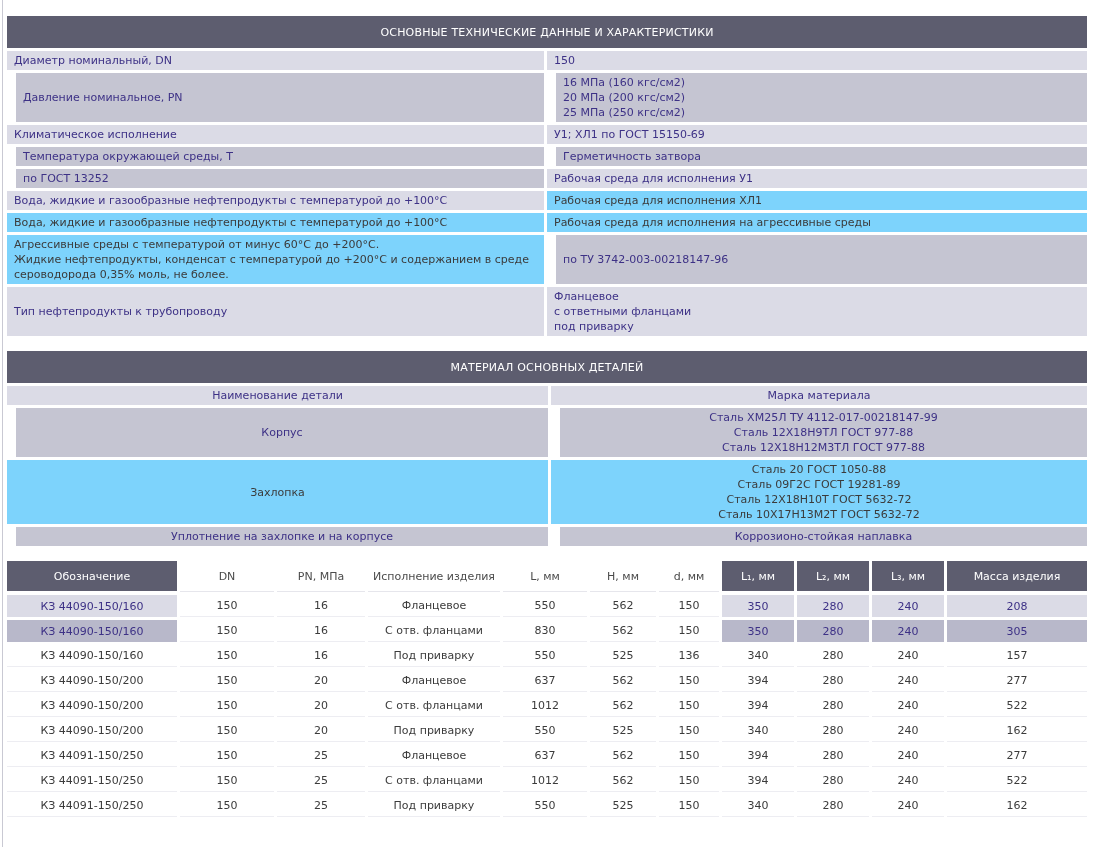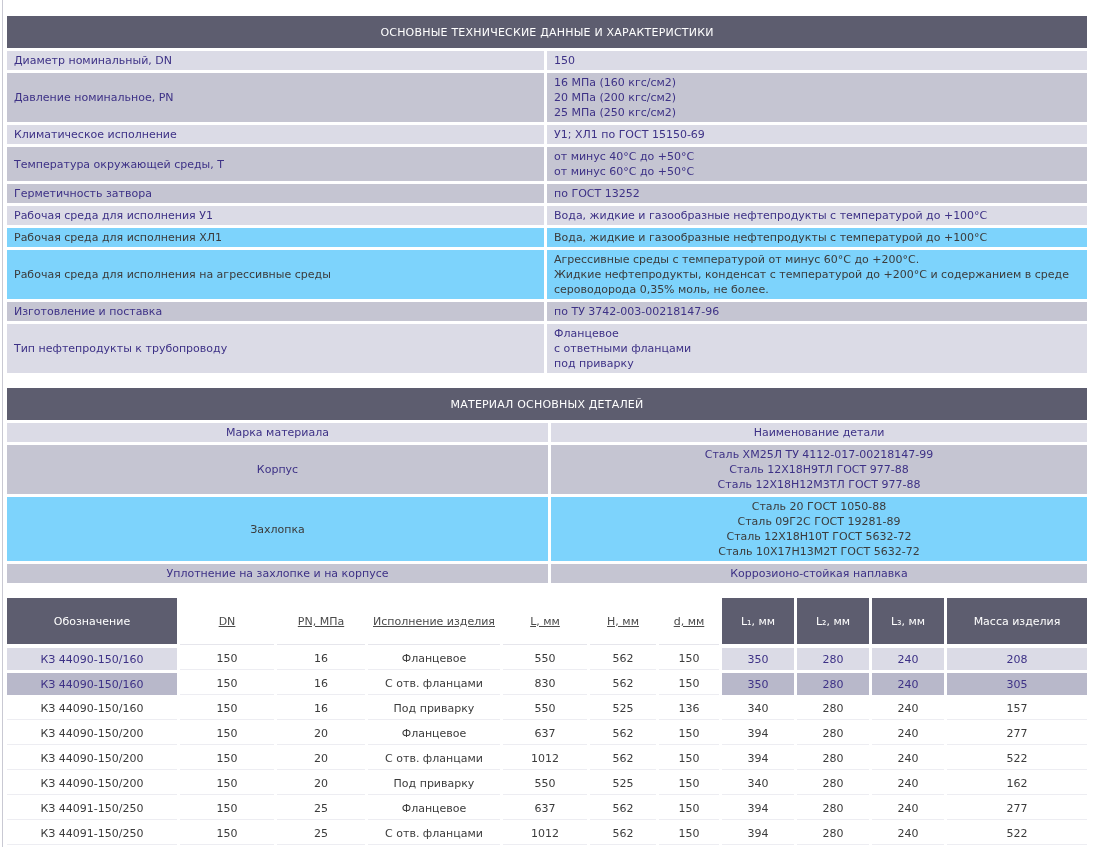--- a/index.html
+++ b/index.html
@@ -16,32 +16,32 @@
   .mat-grid{grid-template-columns:541px 1fr;}
   .dim-grid{grid-template-columns:170px 94px 88px 132px 84px 66px 60px 72px 72px 72px 1fr;margin-bottom:0;}
 
   .tbl-title{
     grid-column:1 / -1;background:#5d5d6f;color:#ffffff;
     height:32px;display:flex;align-items:center;justify-content:center;
     letter-spacing:.2px;
   }
   .cell{padding:2px 7px;white-space:pre-line;}
   .s-light{background:#dbdbe6;color:#3d3186;}
-  .s-dark{background:#c5c5d2;color:#3d3186;}
+  .s-dark{background:#c5c5d2;color:#3d3186;margin-left:9px;}
   .s-white{background:#7dd3fc;color:#3b3b3b;}
   .spec-grid .cell{display:flex;align-items:center;min-height:15px;}
 
   .mat-grid .cell{display:flex;align-items:center;justify-content:center;text-align:center;min-height:15px;}
   .mat-head{background:#dbdbe6;color:#3d3186;}
 
   .dim-head{
-    height:46px;display:flex;align-items:center;justify-content:center;text-align:center;
+    height:30px;display:flex;align-items:center;justify-content:center;text-align:center;
   }
   .dim-head.h-dark{background:#5d5d6f;color:#ffffff;}
-  .dim-head.h-plain{background:#ffffff;color:#4b4b4b;border-bottom:1px solid #e6e6ec;text-decoration:underline;}
+  .dim-head.h-plain{background:#ffffff;color:#4b4b4b;border-bottom:1px solid #e6e6ec;}
   .dim-cell{
     min-height:21px;display:flex;align-items:center;justify-content:center;text-align:center;
     background:#ffffff;color:#3b3b3b;border-bottom:1px solid #ededf2;
   }
   .dim-cell.hl-light{background:#dbdbe6;color:#3d3186;border-bottom:none;}
   .dim-cell.hl-dark{background:#b8b8ca;color:#3d3186;border-bottom:none;}
 </style>
 </head>
 <body>
 
@@ -53,43 +53,40 @@
     <div class="tbl-title">ОСНОВНЫЕ ТЕХНИЧЕСКИЕ ДАННЫЕ И ХАРАКТЕРИСТИКИ</div>
   <div class="cell s-light">Диаметр номинальный, DN</div>
       <div class="cell s-light">150</div>
       <div class="cell s-dark">Давление номинальное, PN</div>
       <div class="cell s-dark">16 МПа (160 кгс/см2)
 20 МПа (200 кгс/см2)
 25 МПа (250 кгс/см2)</div>
       <div class="cell s-light">Климатическое исполнение</div>
       <div class="cell s-light">У1; ХЛ1 по ГОСТ 15150-69</div>
       <div class="cell s-dark">Температура окружающей среды, Т</div>
-      <div class="cell s-dark">от минус 40°С до +50°С
-от минус 60°С до +50°С</div>
       <div class="cell s-dark">Герметичность затвора</div>
       <div class="cell s-dark">по ГОСТ 13252</div>
       <div class="cell s-light">Рабочая среда для исполнения У1</div>
       <div class="cell s-light">Вода, жидкие и газообразные нефтепродукты с температурой до +100°С</div>
       <div class="cell s-white">Рабочая среда для исполнения ХЛ1</div>
       <div class="cell s-white">Вода, жидкие и газообразные нефтепродукты с температурой до +100°С</div>
       <div class="cell s-white">Рабочая среда для исполнения на агрессивные среды</div>
       <div class="cell s-white">Агрессивные среды с температурой от минус 60°С до +200°С.
 Жидкие нефтепродукты, конденсат с температурой до +200°С и содержанием в среде сероводорода 0,35% моль, не более.</div>
-      <div class="cell s-dark">Изготовление и поставка</div>
       <div class="cell s-dark">по ТУ 3742-003-00218147-96</div>
       <div class="cell s-light">Тип нефтепродукты к трубопроводу</div>
       <div class="cell s-light">Фланцевое
 с ответными фланцами
 под приварку</div>
     </div>
 
   <div class="tbl mat-grid" id="materials-table">
     <div class="tbl-title">МАТЕРИАЛ ОСНОВНЫХ ДЕТАЛЕЙ</div>
+    <div class="cell mat-head">Наименование детали</div>
     <div class="cell mat-head">Марка материала</div>
-    <div class="cell mat-head">Наименование детали</div>
   <div class="cell s-dark">Корпус</div>
       <div class="cell s-dark">Сталь ХМ25Л ТУ 4112-017-00218147-99
 Сталь 12Х18Н9ТЛ ГОСТ 977-88
 Сталь 12Х18Н12М3ТЛ ГОСТ 977-88</div>
       <div class="cell s-white">Захлопка</div>
       <div class="cell s-white">Сталь 20 ГОСТ 1050-88
 Сталь 09Г2С ГОСТ 19281-89
 Сталь 12Х18Н10Т ГОСТ 5632-72
 Сталь 10Х17Н13М2Т ГОСТ 5632-72</div>
       <div class="cell s-dark">Уплотнение на захлопке и на корпусе</div>

